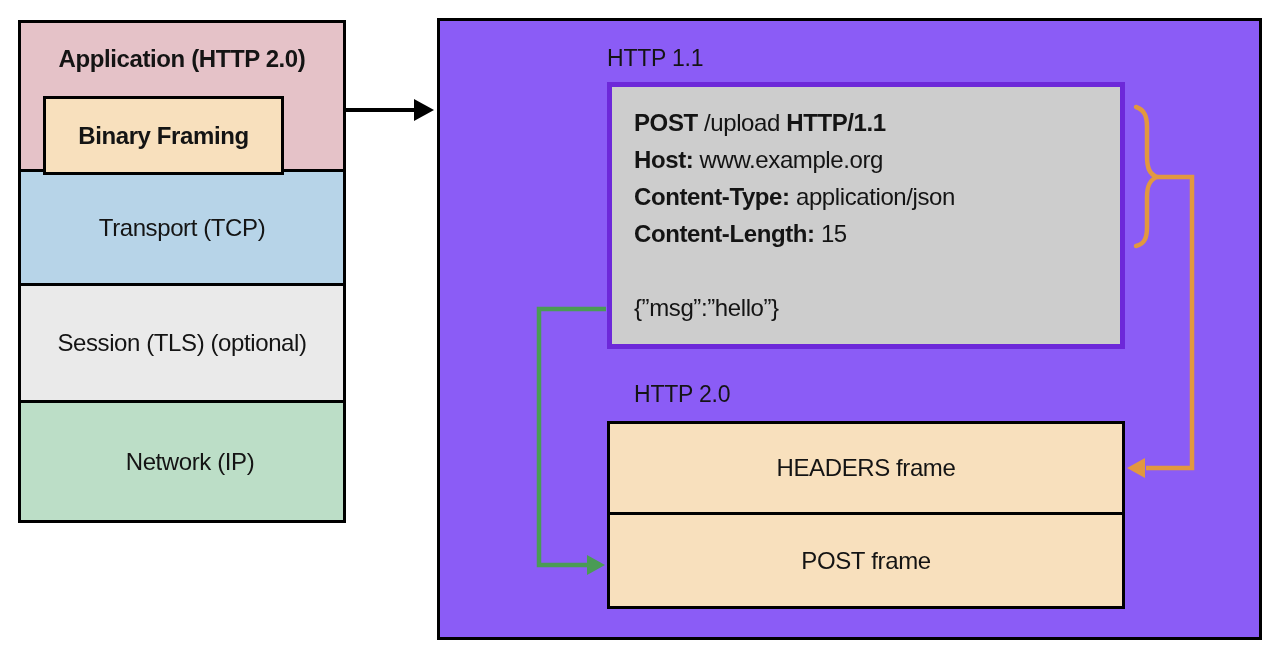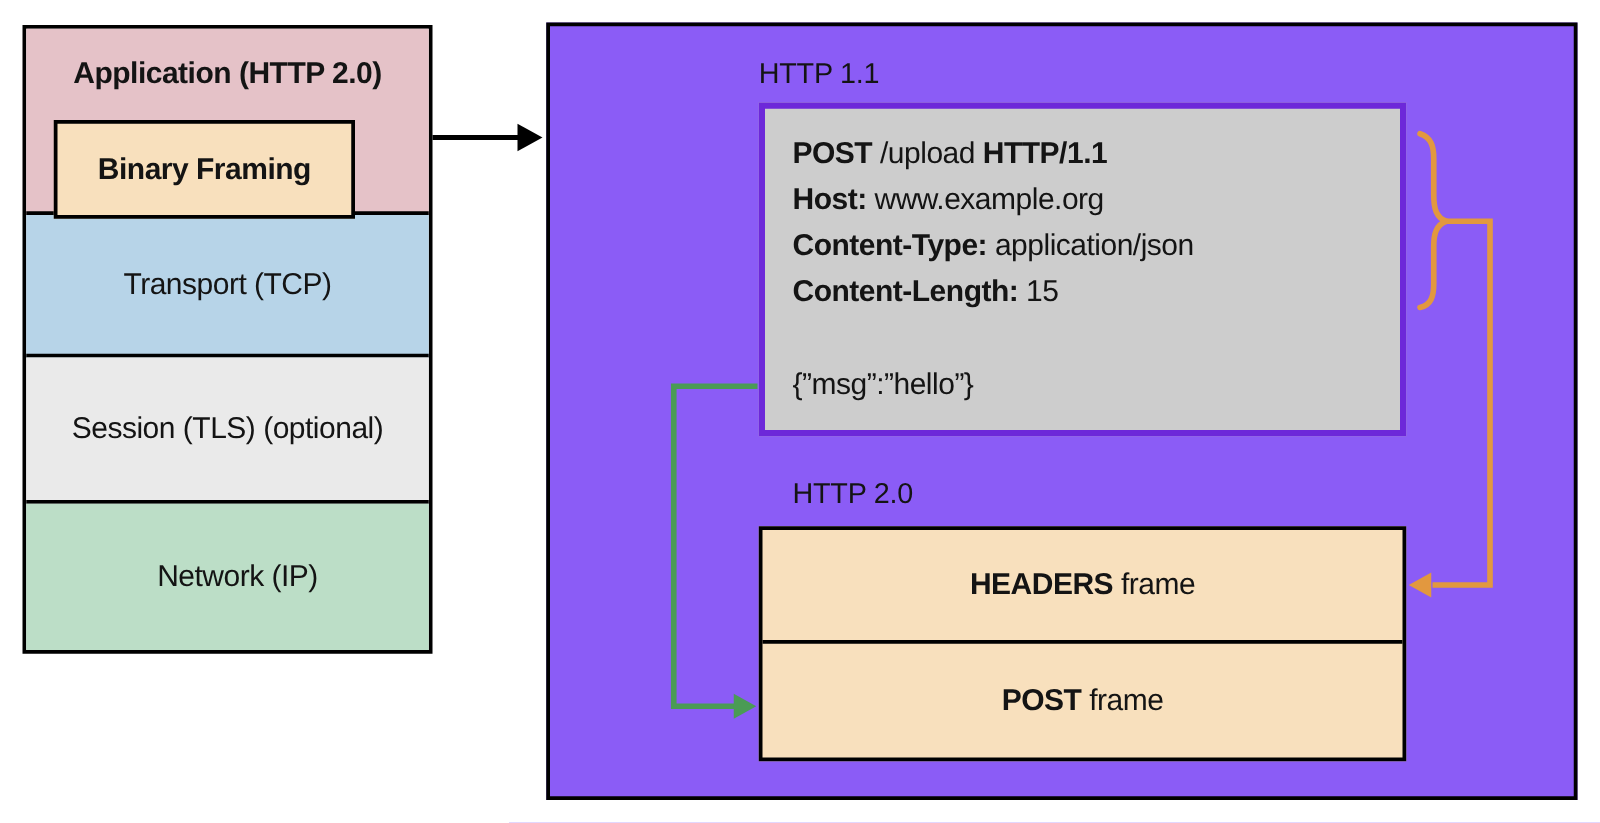--- a/index.html
+++ b/index.html
@@ -63,21 +63,21 @@
     position: absolute;
     left: 167px; top: 400px; width: 518px;
     border: 3px solid #000;
     background: #f8e0bd;
   }
   .frame-row {
     height: 91px;
     display: flex; align-items: center; justify-content: center;
     font-size: 24px; white-space: pre;
   }
-  .frame-row b { font-weight: 700; }
+  .frame-row b { font-weight: 400; }
   .frame-row.divided { border-bottom: 3px solid #000; }
 
   
   svg.overlay {
     position: absolute; left: 0; top: 0;
     width: 1280px; height: 658px;
     pointer-events: none;
   }
 </style>
 </head>

